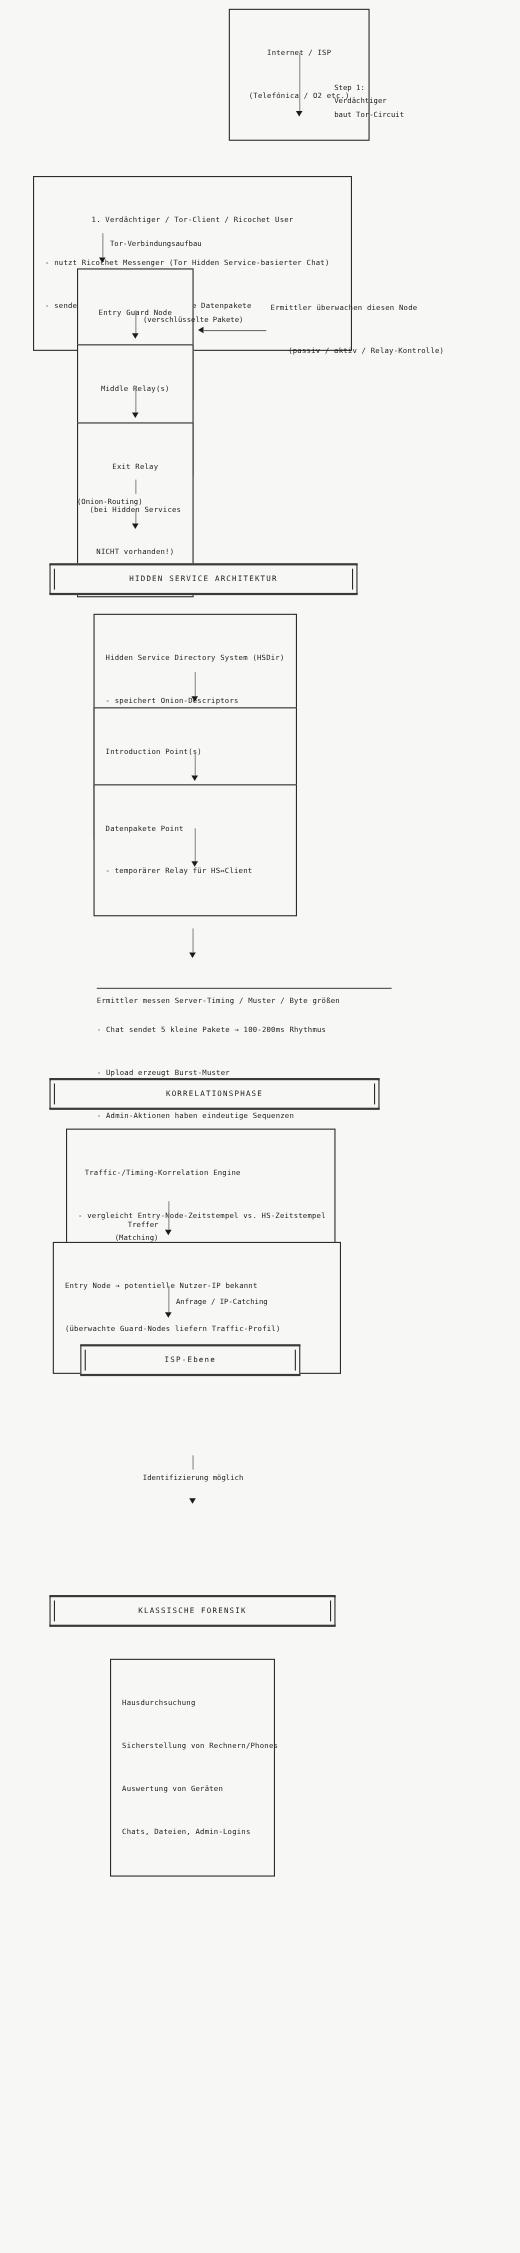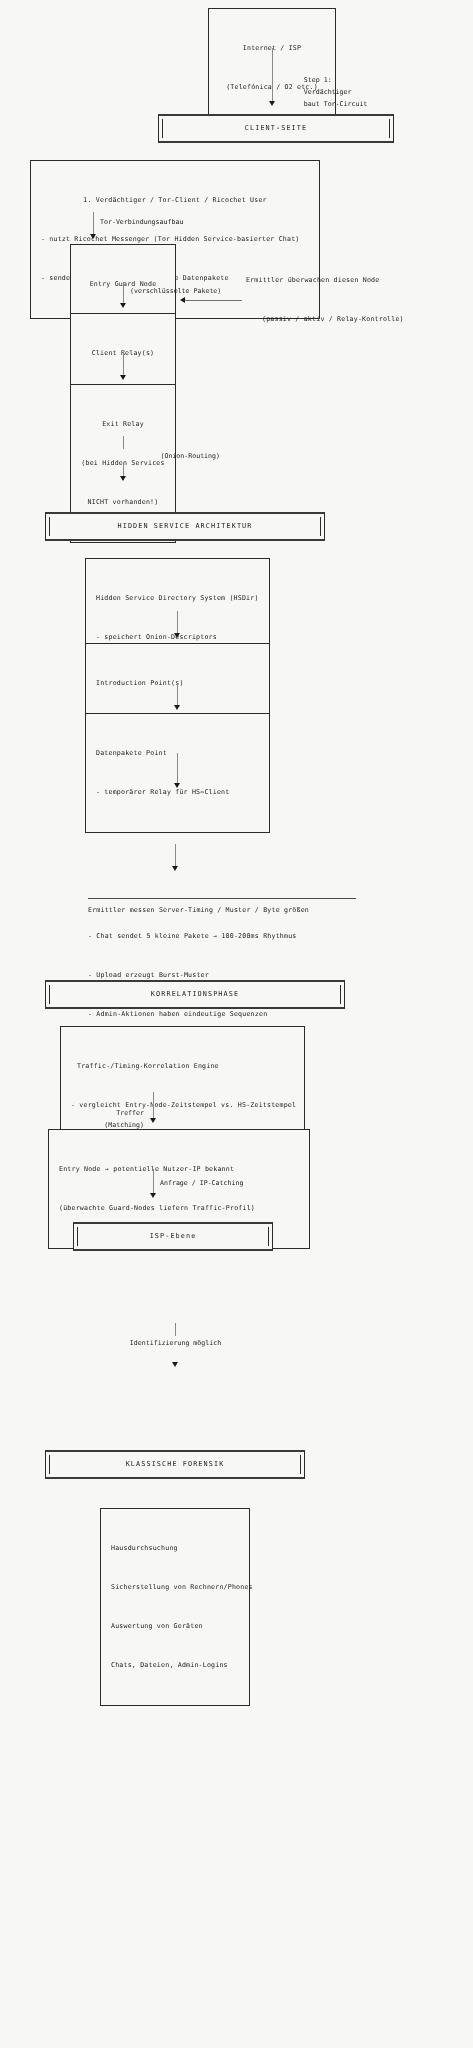--- a/index.html
+++ b/index.html
@@ -104,23 +104,20 @@
   <div style="position:absolute;left:208px;top:48px;width:128px;" class="conn">
     <div class="vline" style="height:53px;"></div>
     <div class="arrow"></div>
     <div class="conn-label" style="left:72px;top:14px;">
       <span class="ln">Step 1:</span>
       <span class="ln">Verdächtiger</span>
       <span class="ln">baut Tor-Circuit</span>
     </div>
   </div>
 
-  <div style="position:absolute;left:158px;top:114px;width:236px;" class="banner">
-    <span>CLIENT-SEITE</span>
-  </div>
 
   <div style="position:absolute;left:30px;top:160px;width:290px;" class="box">
     <span class="ln center-text">1. Verdächtiger / Tor-Client / Ricochet User</span>
     <span class="ln">- nutzt Ricochet Messenger (Tor Hidden Service-basierter Chat)</span>
     <span class="ln">- sendet kleine, sehr regelmäßige Datenpakete</span>
   </div>
 
   <div style="position:absolute;left:58px;top:212px;width:70px;" class="conn">
     <div class="vline" style="height:22px;"></div>
     <div class="arrow"></div>
@@ -145,38 +142,38 @@
     </div>
   </div>
 
   <div style="position:absolute;left:88px;top:282px;width:70px;" class="conn">
     <div class="vline" style="height:21px;"></div>
     <div class="arrow"></div>
     <div class="conn-label" style="left:42px;top:3px;">(verschlüsselte Pakete)</div>
   </div>
 
   <div style="position:absolute;left:70px;top:313px;width:106px;" class="box center">
-    <span class="ln">Client Relay(s)</span>
+    <span class="ln">Middle Relay(s)</span>
     <span class="ln">(kennt vorher/nachher)</span>
   </div>
 
   <div style="position:absolute;left:88px;top:352px;width:70px;" class="conn">
     <div class="vline" style="height:23px;"></div>
     <div class="arrow"></div>
   </div>
 
   <div style="position:absolute;left:70px;top:384px;width:106px;" class="box center">
     <span class="ln">Exit Relay</span>
     <span class="ln">(bei Hidden Services</span>
     <span class="ln">NICHT vorhanden!)</span>
   </div>
 
   <div style="position:absolute;left:88px;top:436px;width:70px;" class="conn">
     <div class="vline" style="height:13px;"></div>
-    <div class="conn-label center-text" style="left:-18px;top:14px;width:106px;text-align:right;margin-left:44px;">(Onion-Routing)</div>
+    <div class="conn-label center-text" style="left:-18px;top:14px;width:106px;text-align:left;">(Onion-Routing)</div>
     <div class="vline" style="height:13px;margin-top:14px;"></div>
     <div class="arrow"></div>
   </div>
 
   <div style="position:absolute;left:45px;top:512px;width:280px;" class="banner">
     <span>HIDDEN SERVICE ARCHITEKTUR</span>
   </div>
 
   <div style="position:absolute;left:85px;top:558px;width:185px;" class="box">
     <span class="ln">Hidden Service Directory System (HSDir)</span>

